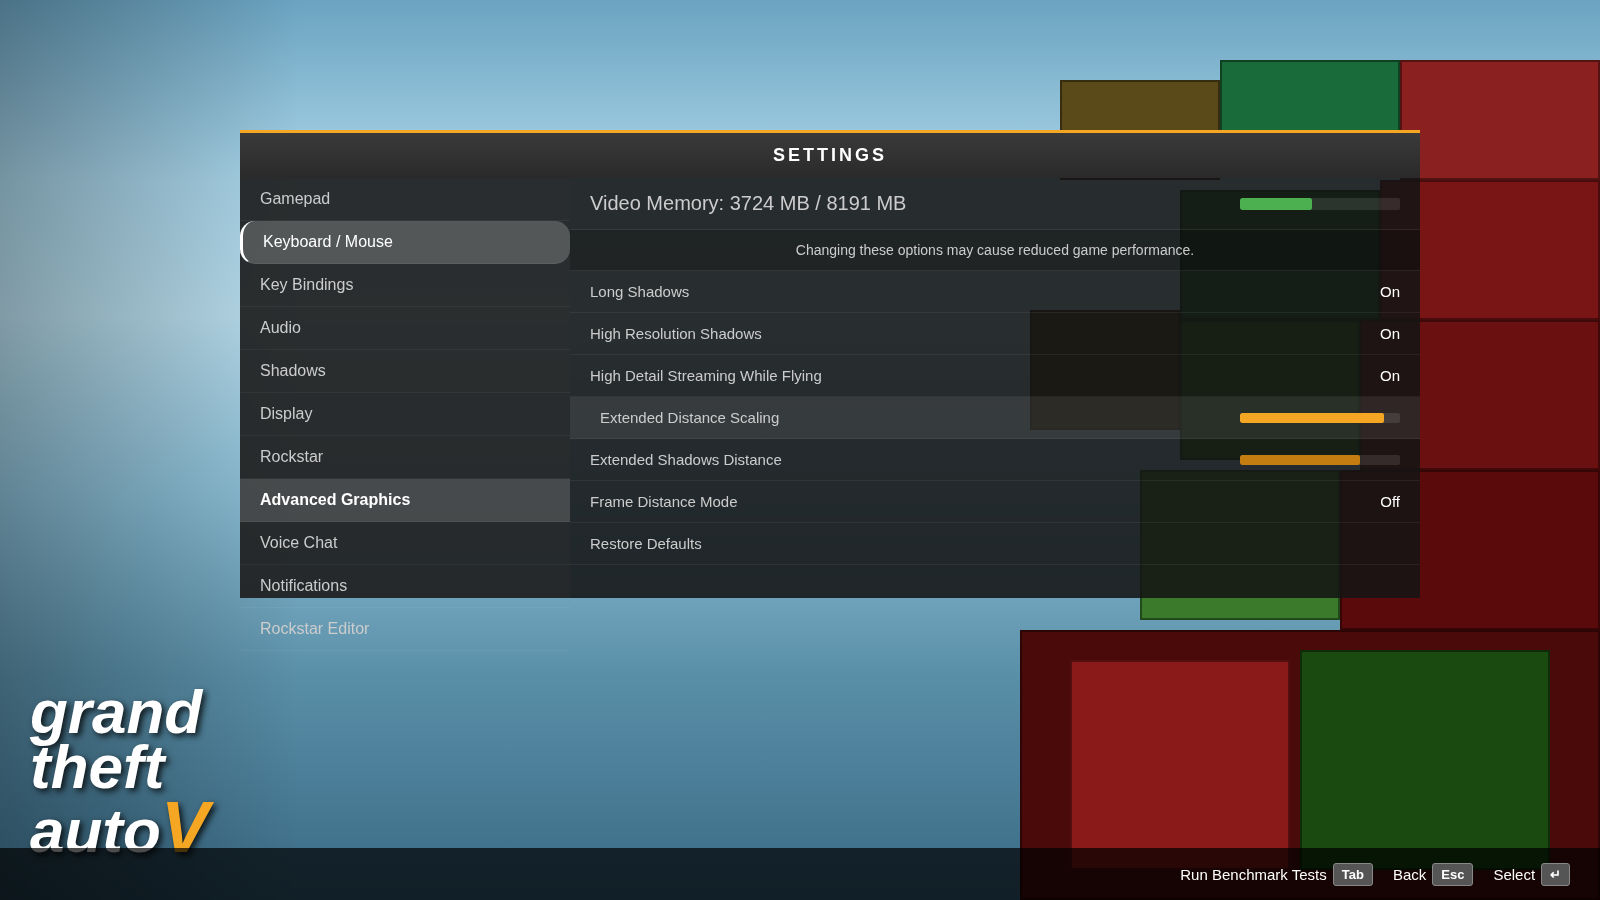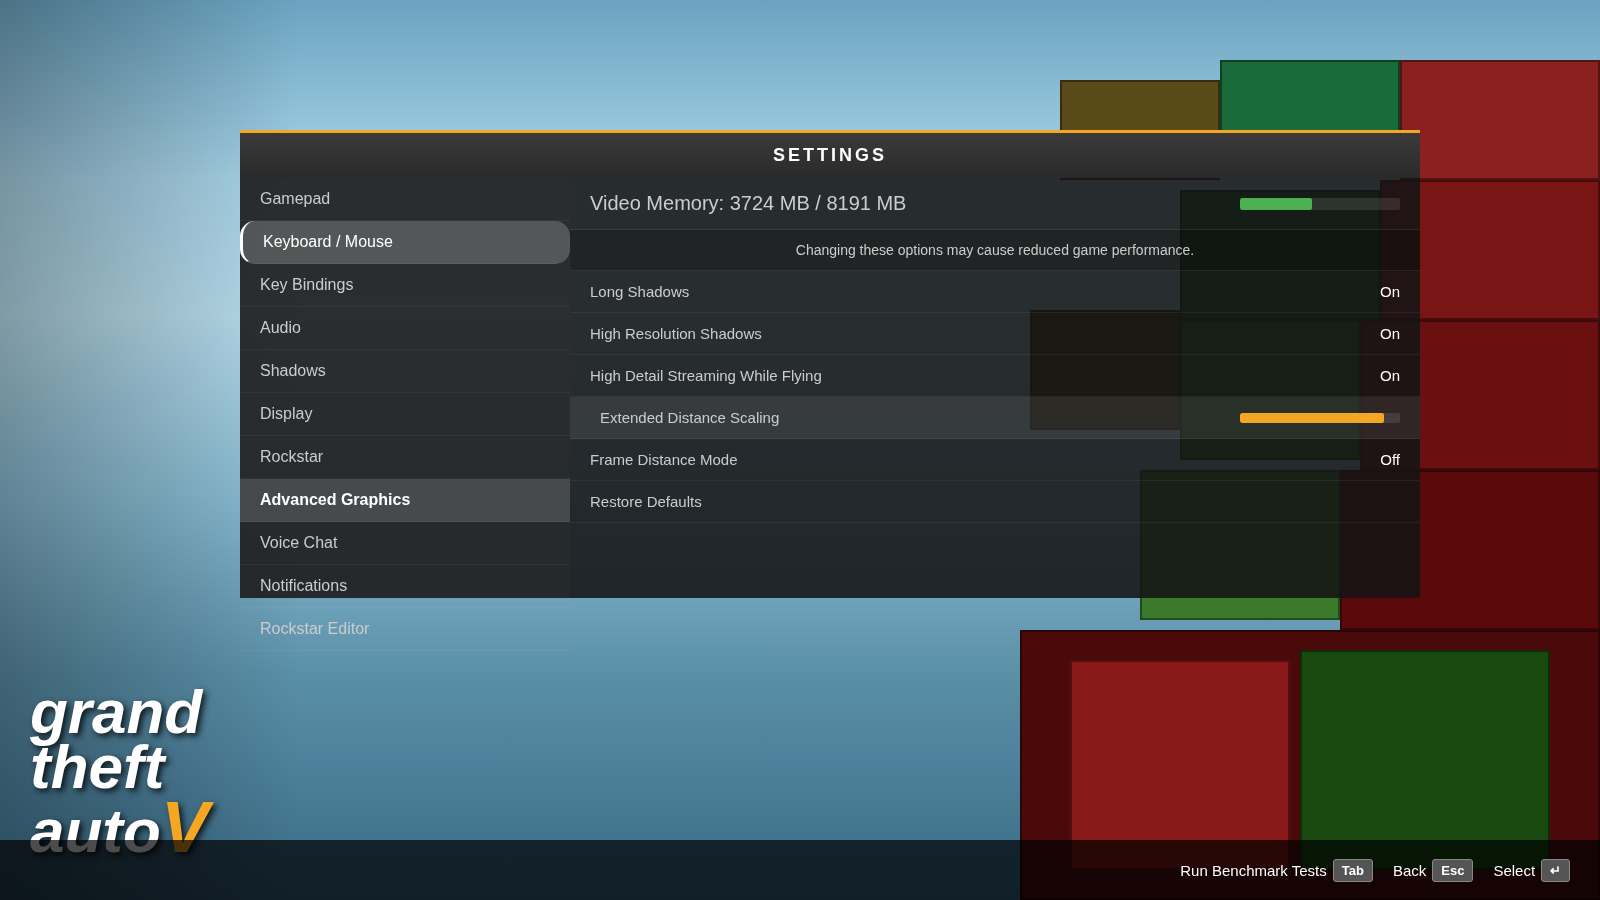--- a/index.html
+++ b/index.html
@@ -170,21 +170,21 @@
     .slider-dark-orange {
       background: #c47d10;
     }
 
     
     .bottom-bar {
       position: absolute;
       bottom: 0;
       left: 0;
       right: 0;
-      height: 60px;
+      height: 52px;
       background: rgba(0,0,0,0.7);
       display: flex;
       align-items: center;
       justify-content: flex-end;
       padding: 0 30px;
       gap: 20px;
       z-index: 30;
     }
 
     .bottom-action {
@@ -300,20 +300,26 @@
         <span class="setting-value">On</span>
       </div>
 
       <div class="setting-row selected">
         <span>Extended Distance Scaling</span>
         <div class="setting-slider">
           <div class="setting-slider-fill slider-orange" style="width: 90%;"></div>
         </div>
       </div>
 
+      <div class="setting-row">
+        <span>Extended Shadows Distance</span>
+        <div class="setting-slider">
+          <div class="setting-slider-fill slider-dark-orange" style="width: 75%;"></div>
+        </div>
+      </div>
 
       <div class="setting-row">
         <span>Frame Distance Mode</span>
         <span class="setting-value">Off</span>
       </div>
 
       <div class="setting-row">
         <span>Restore Defaults</span>
       </div>
 

